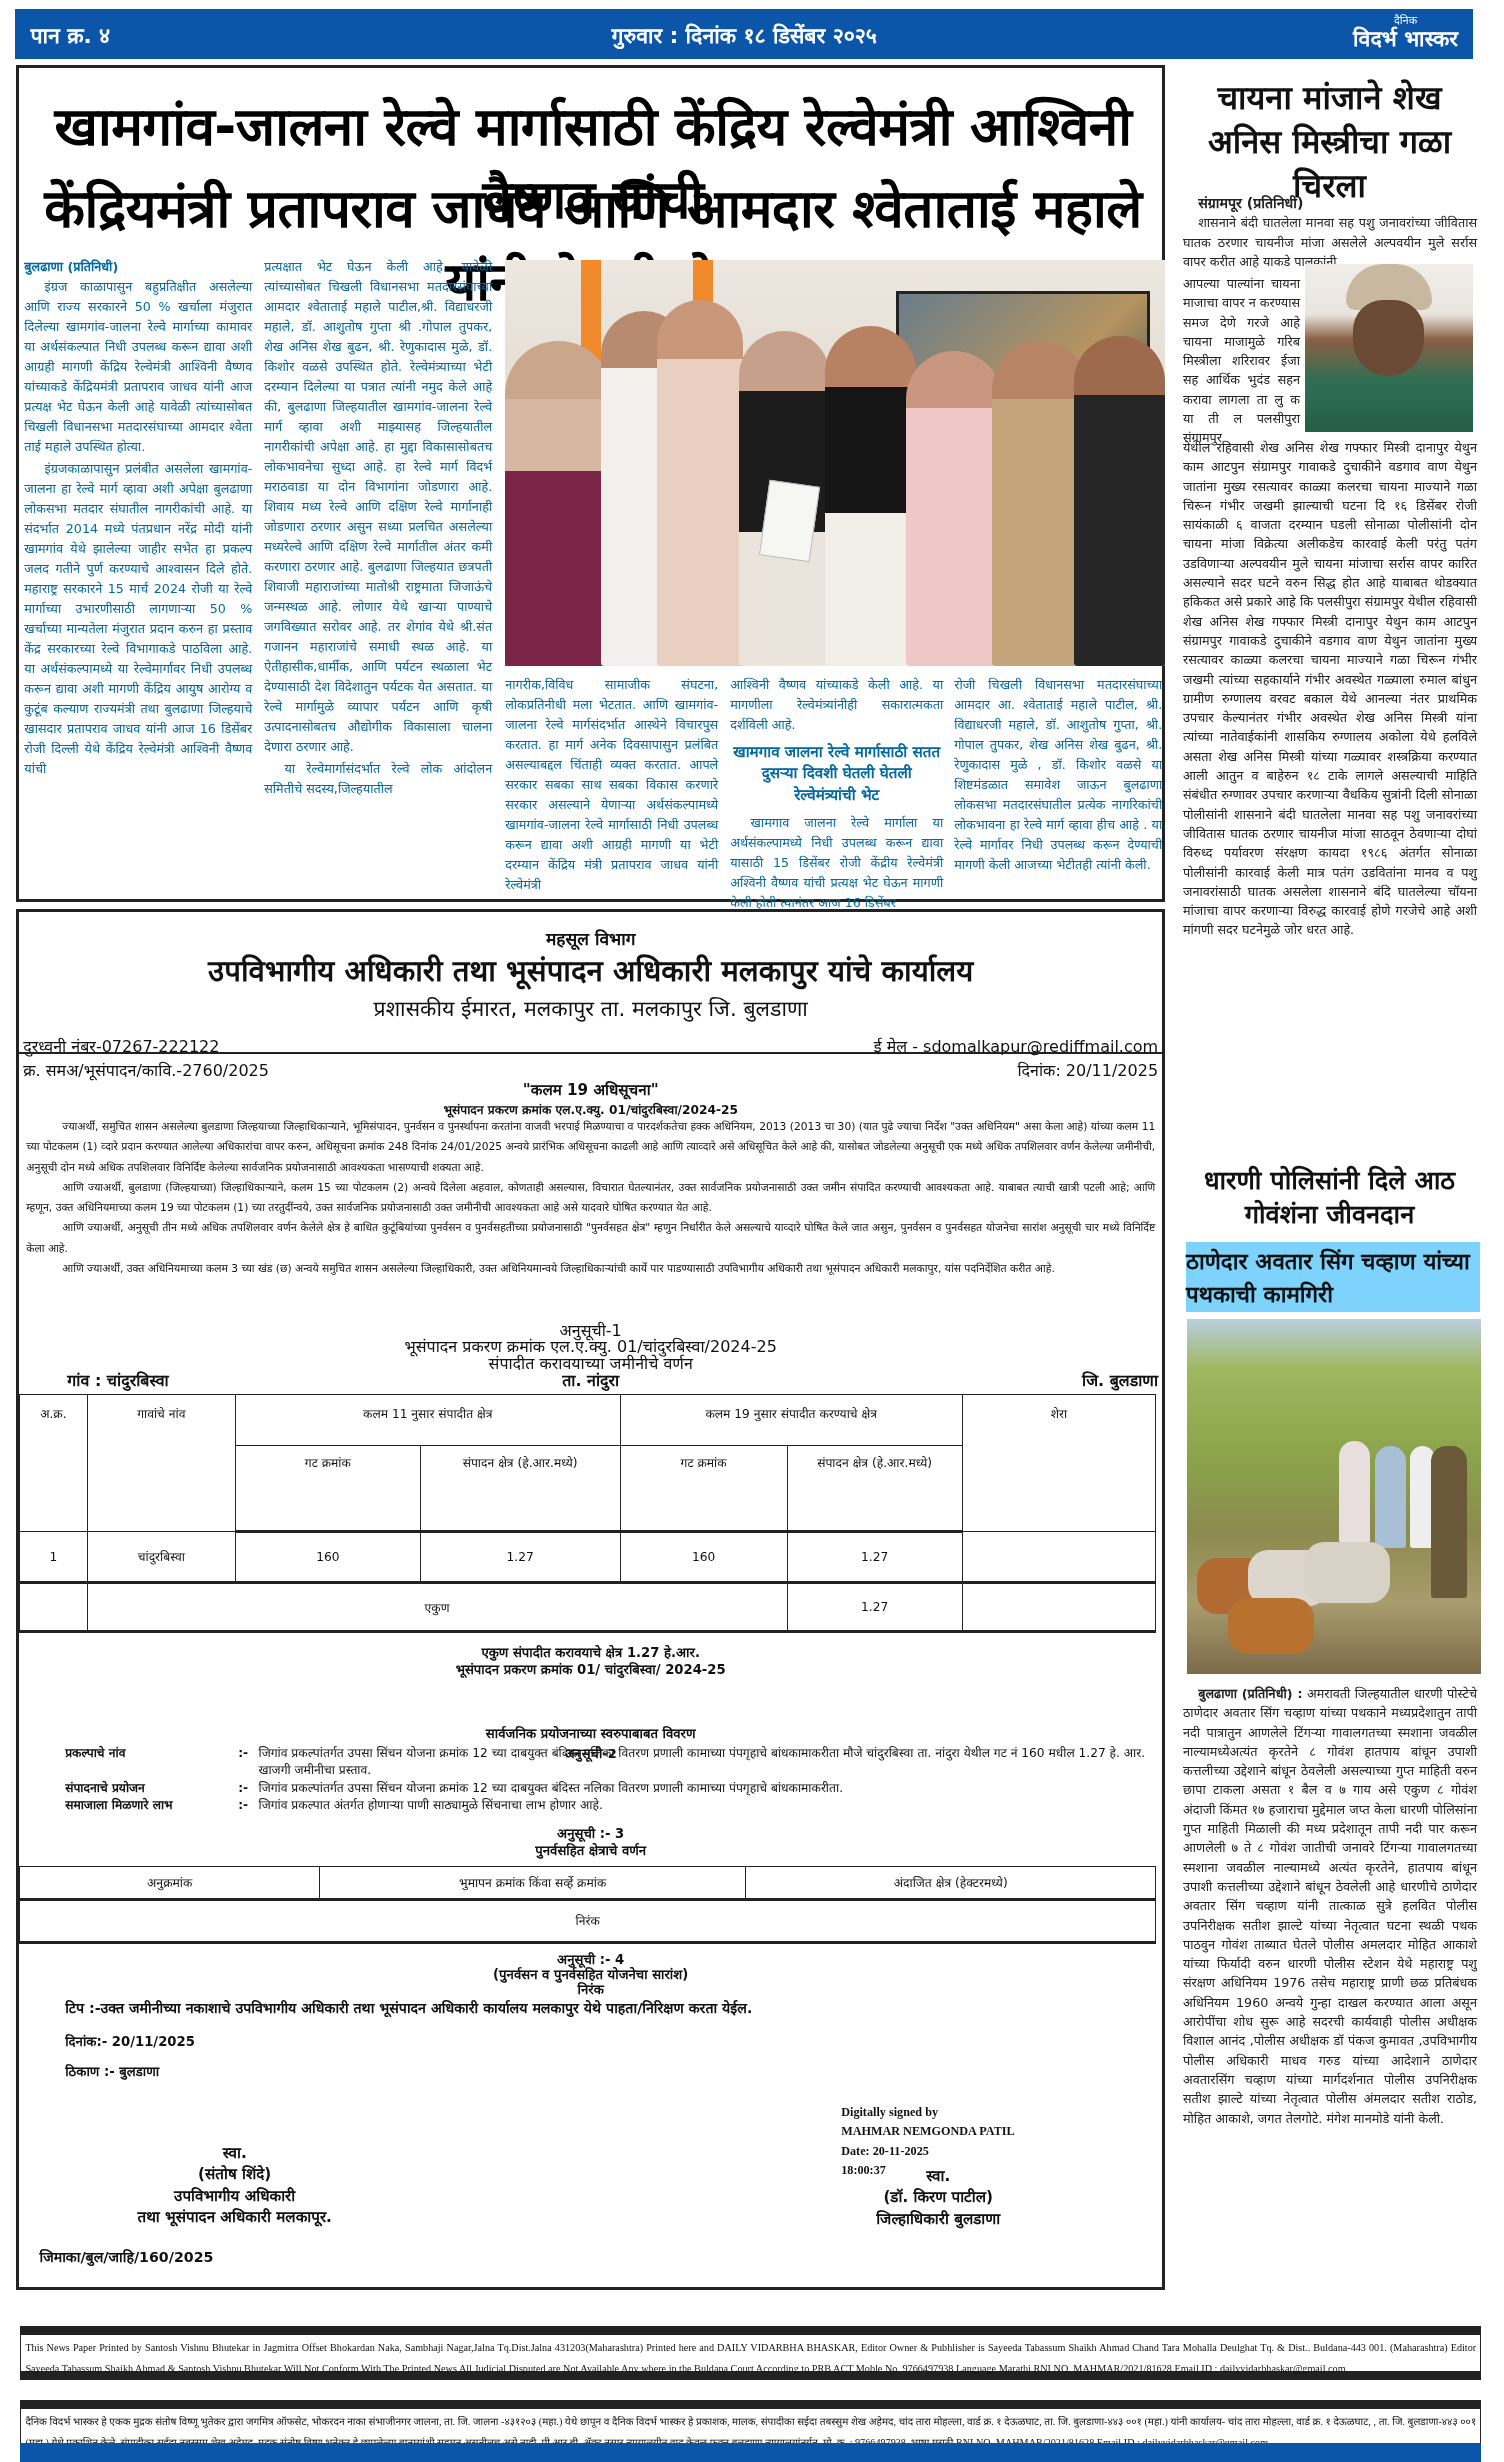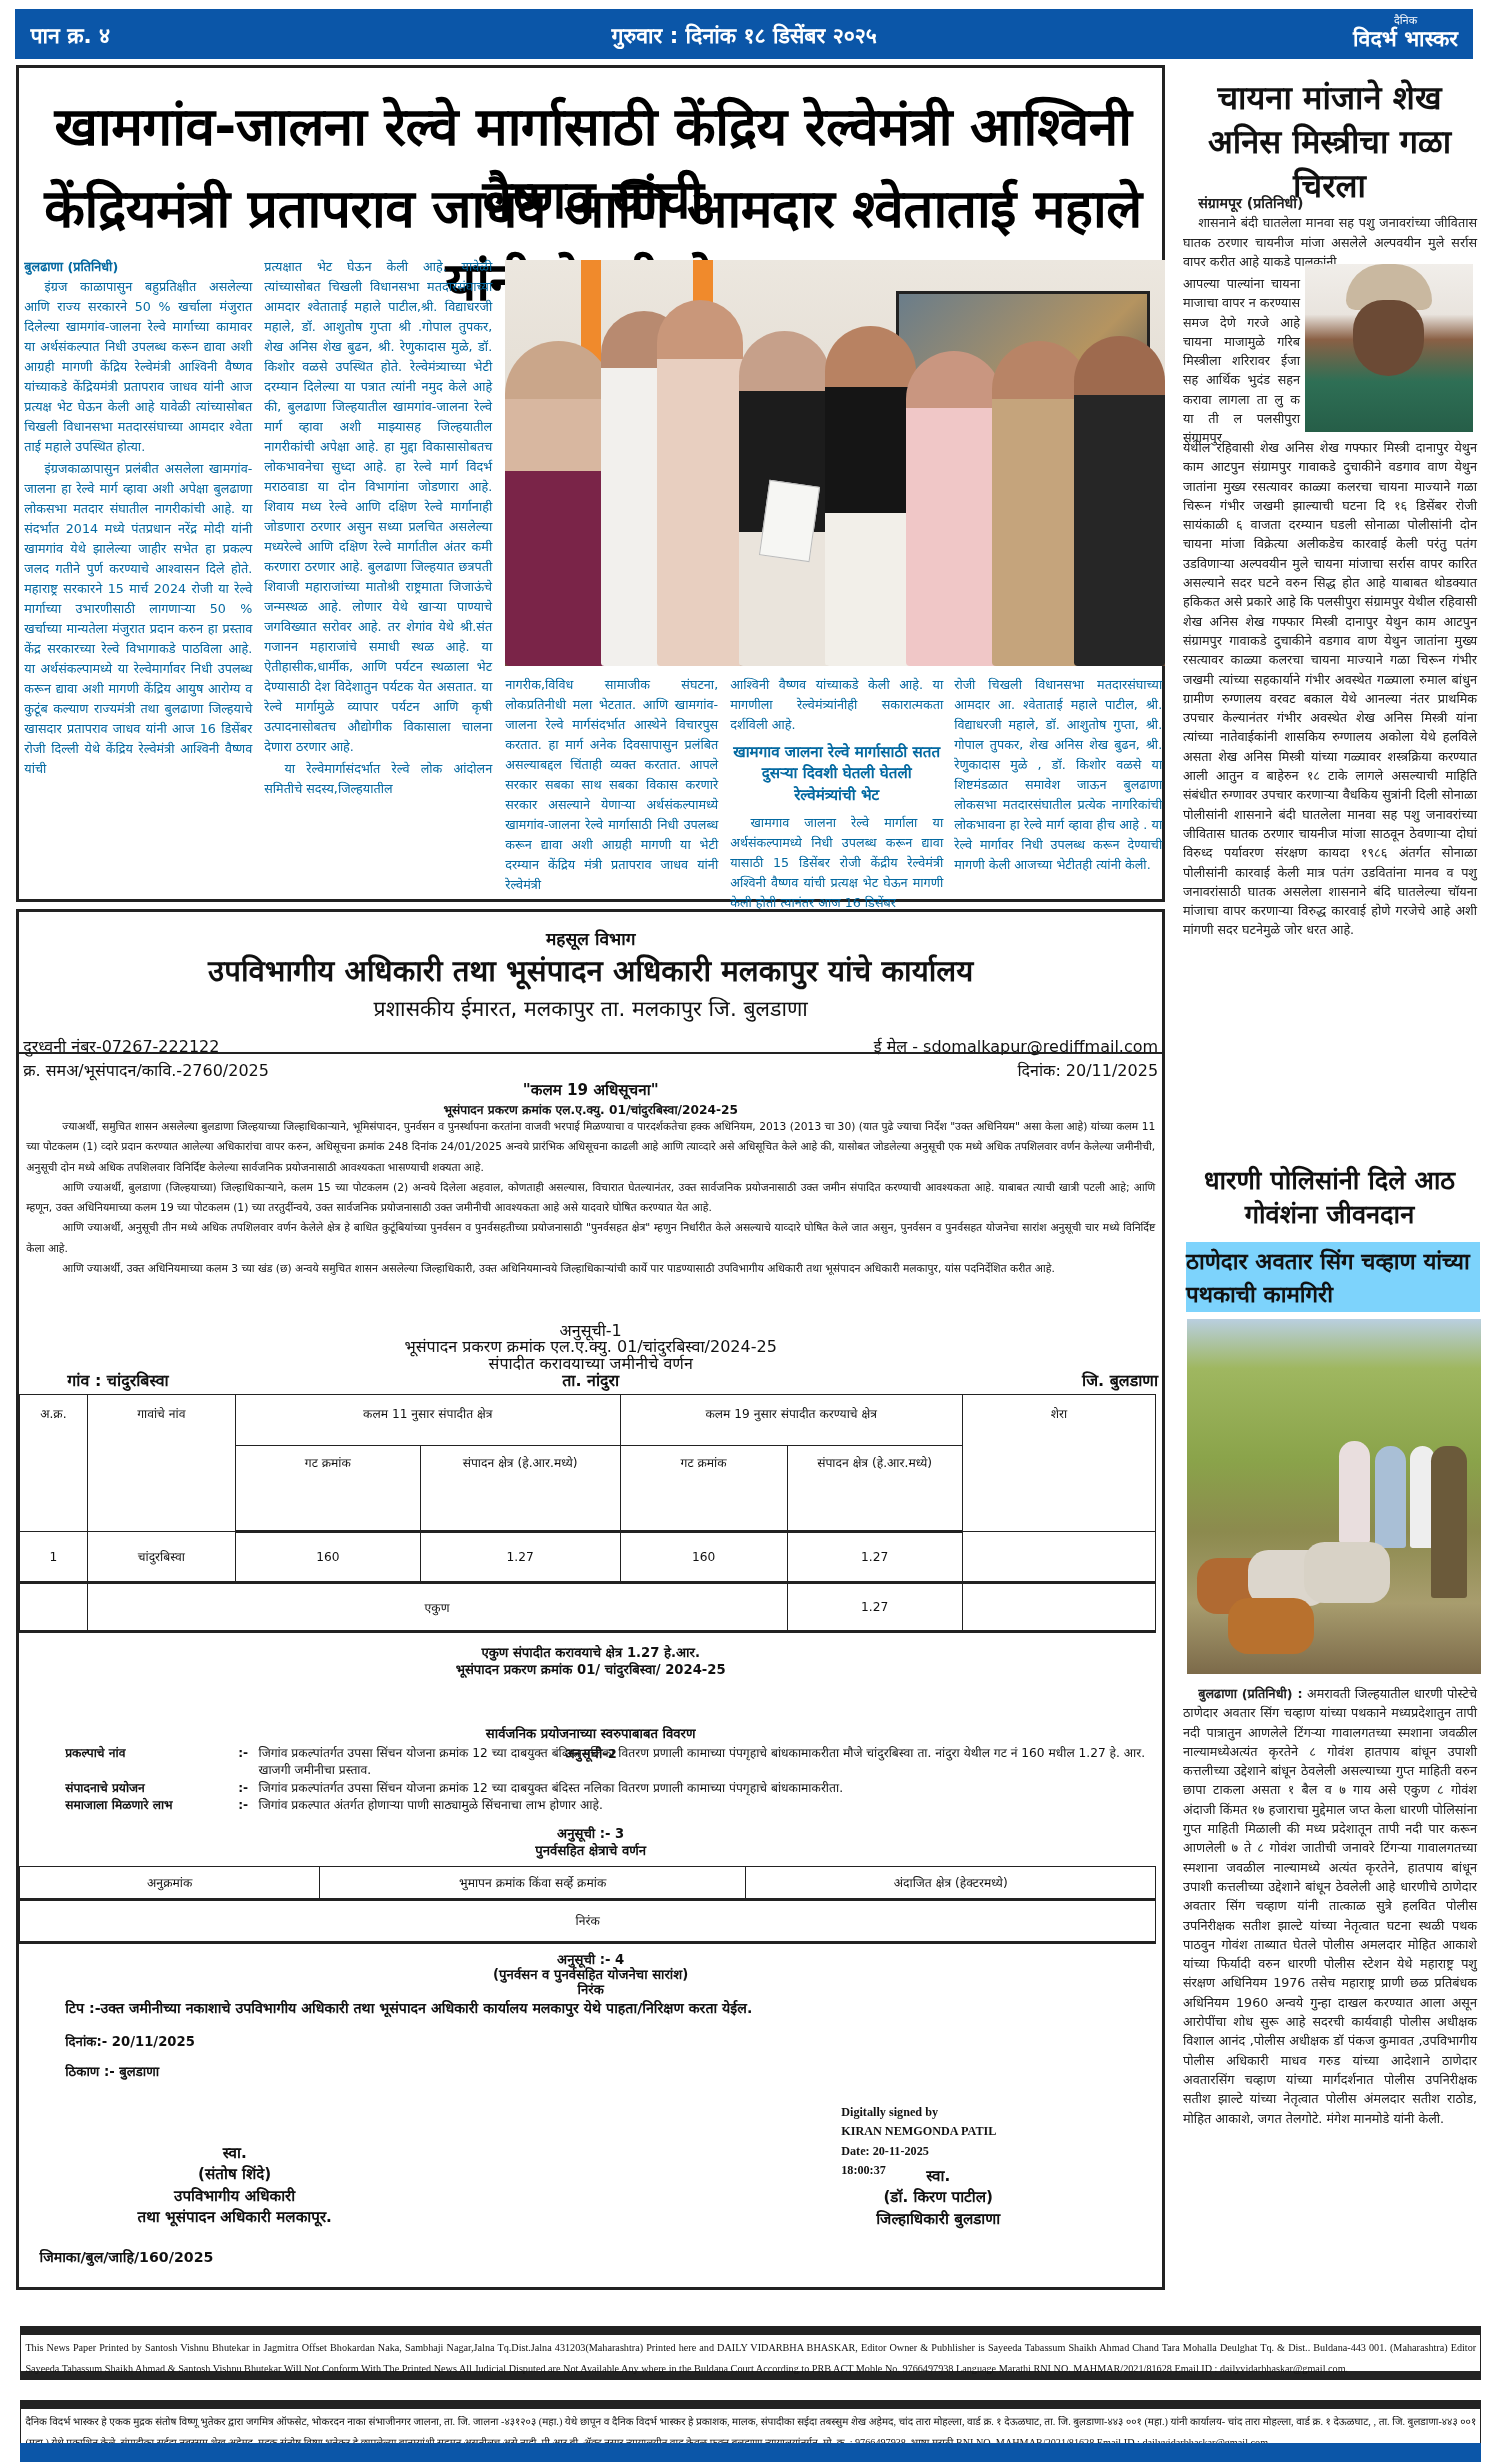--- a/index.html
+++ b/index.html
@@ -257,21 +257,21 @@
   <div class="nrow center bold" style="left:0; width:100%; top:1038px; font-size:13.2px;">अनुसूची :- 4</div>
   <div class="nrow center bold" style="left:0; width:100%; top:1053px; font-size:13.2px;">(पुनर्वसन व पुनर्वसहित योजनेचा सारांश)</div>
   <div class="nrow center bold" style="left:0; width:100%; top:1068px; font-size:13.2px;">निरंक</div>
 
   <div class="nrow bold" style="left:46px; top:1086px; font-size:14.2px;">टिप :-उक्त जमीनीच्या नकाशाचे उपविभागीय अधिकारी तथा भूसंपादन अधिकारी कार्यालय मलकापुर येथे पाहता/निरिक्षण करता येईल.</div>
   <div class="nrow bold" style="left:46px; top:1120px; font-size:13.2px;">दिनांक:- 20/11/2025</div>
   <div class="nrow bold" style="left:46px; top:1150px; font-size:13.2px;">ठिकाण :- बुलडाणा</div>
 
   <div style="position:absolute; left:822px; top:1191px; font-family:'Liberation Serif',serif; font-size:12.2px; line-height:19.3px; font-weight:bold;">
     <div>Digitally signed by</div>
-    <div>KIRAN NEMGONDA PATIL</div>
+    <div>MAHMAR NEMGONDA PATIL</div>
     <div>Date: 20-11-2025</div>
     <div>18:00:37</div>
   </div>
 
   <div style="position:absolute; left:76px; top:1231px; width:279px; text-align:center; font-size:15.2px; line-height:21.3px; font-weight:bold;">
     <div>स्वा.</div>
     <div>(संतोष शिंदे)</div>
     <div>उपविभागीय अधिकारी</div>
     <div>तथा भूसंपादन अधिकारी मलकापूर.</div>
   </div>

